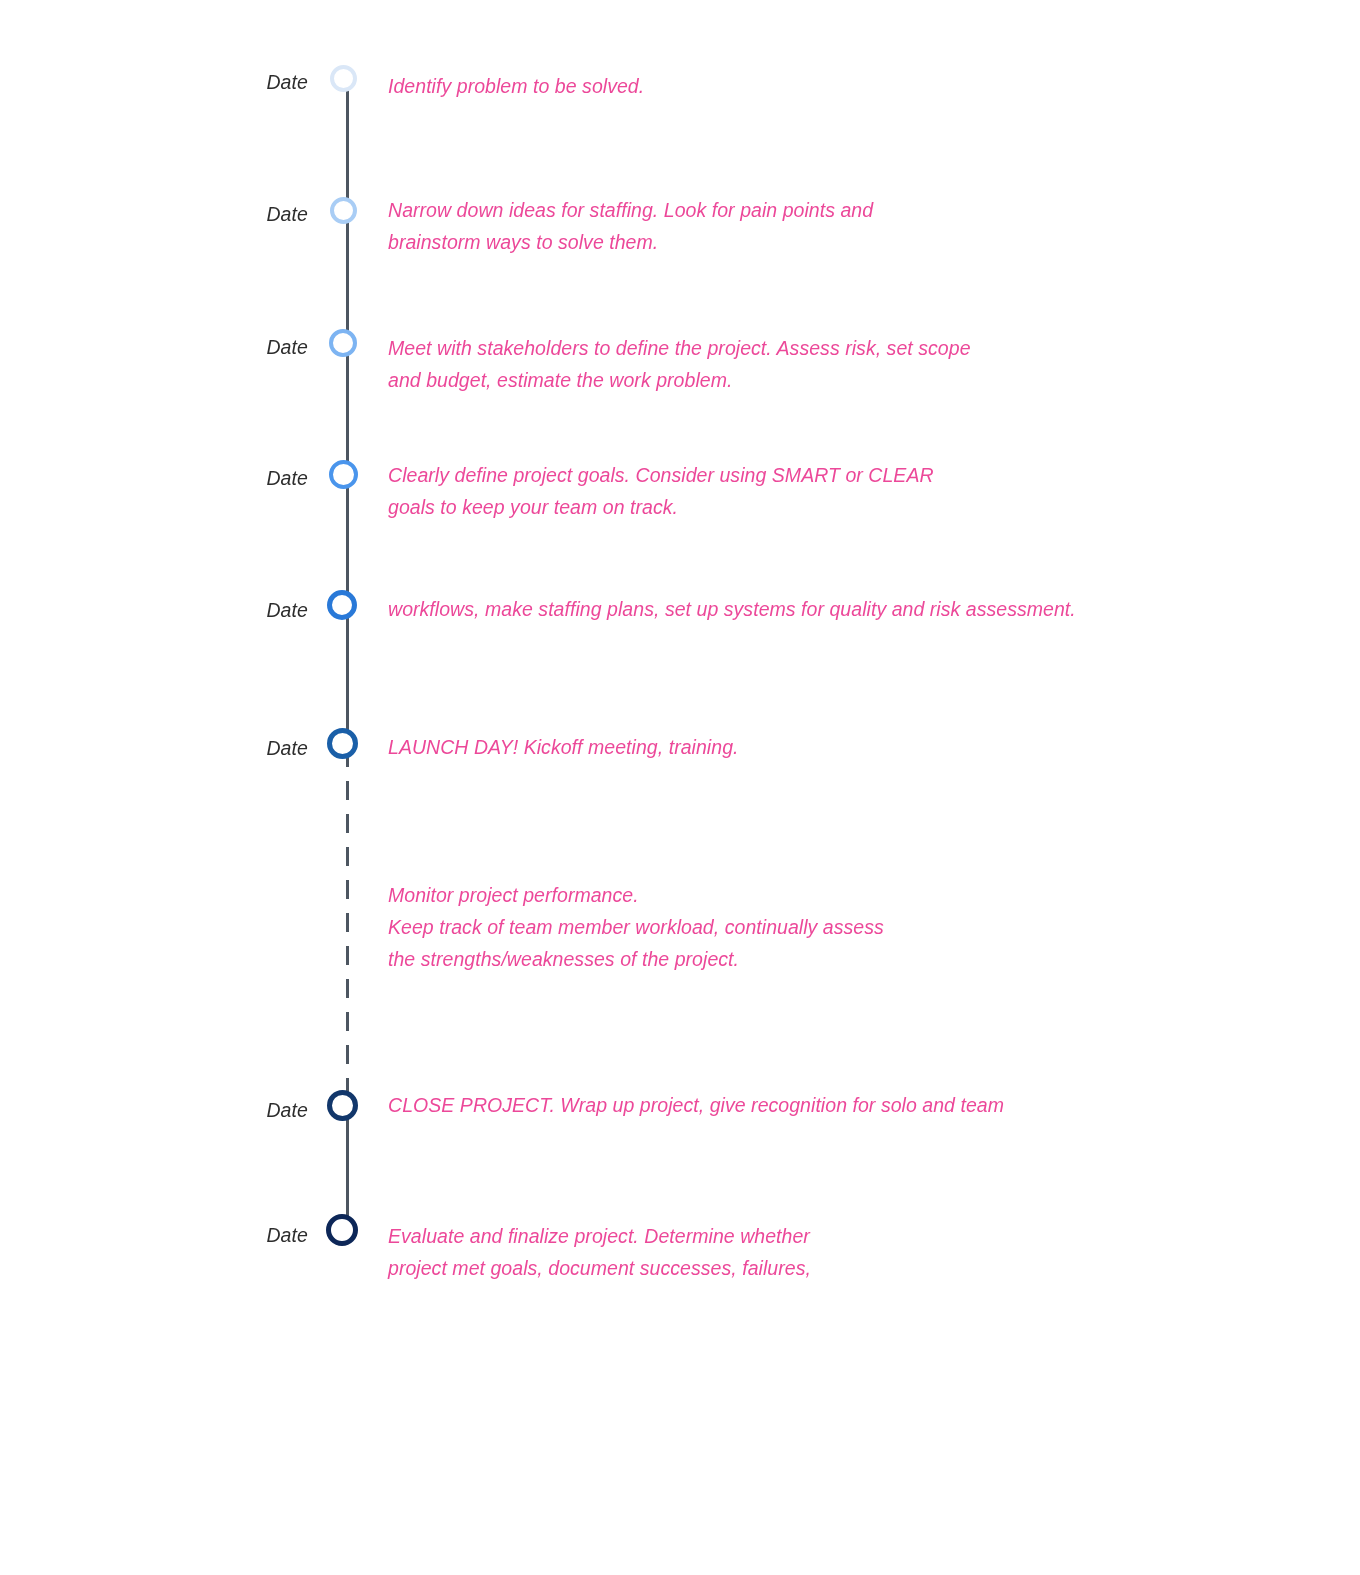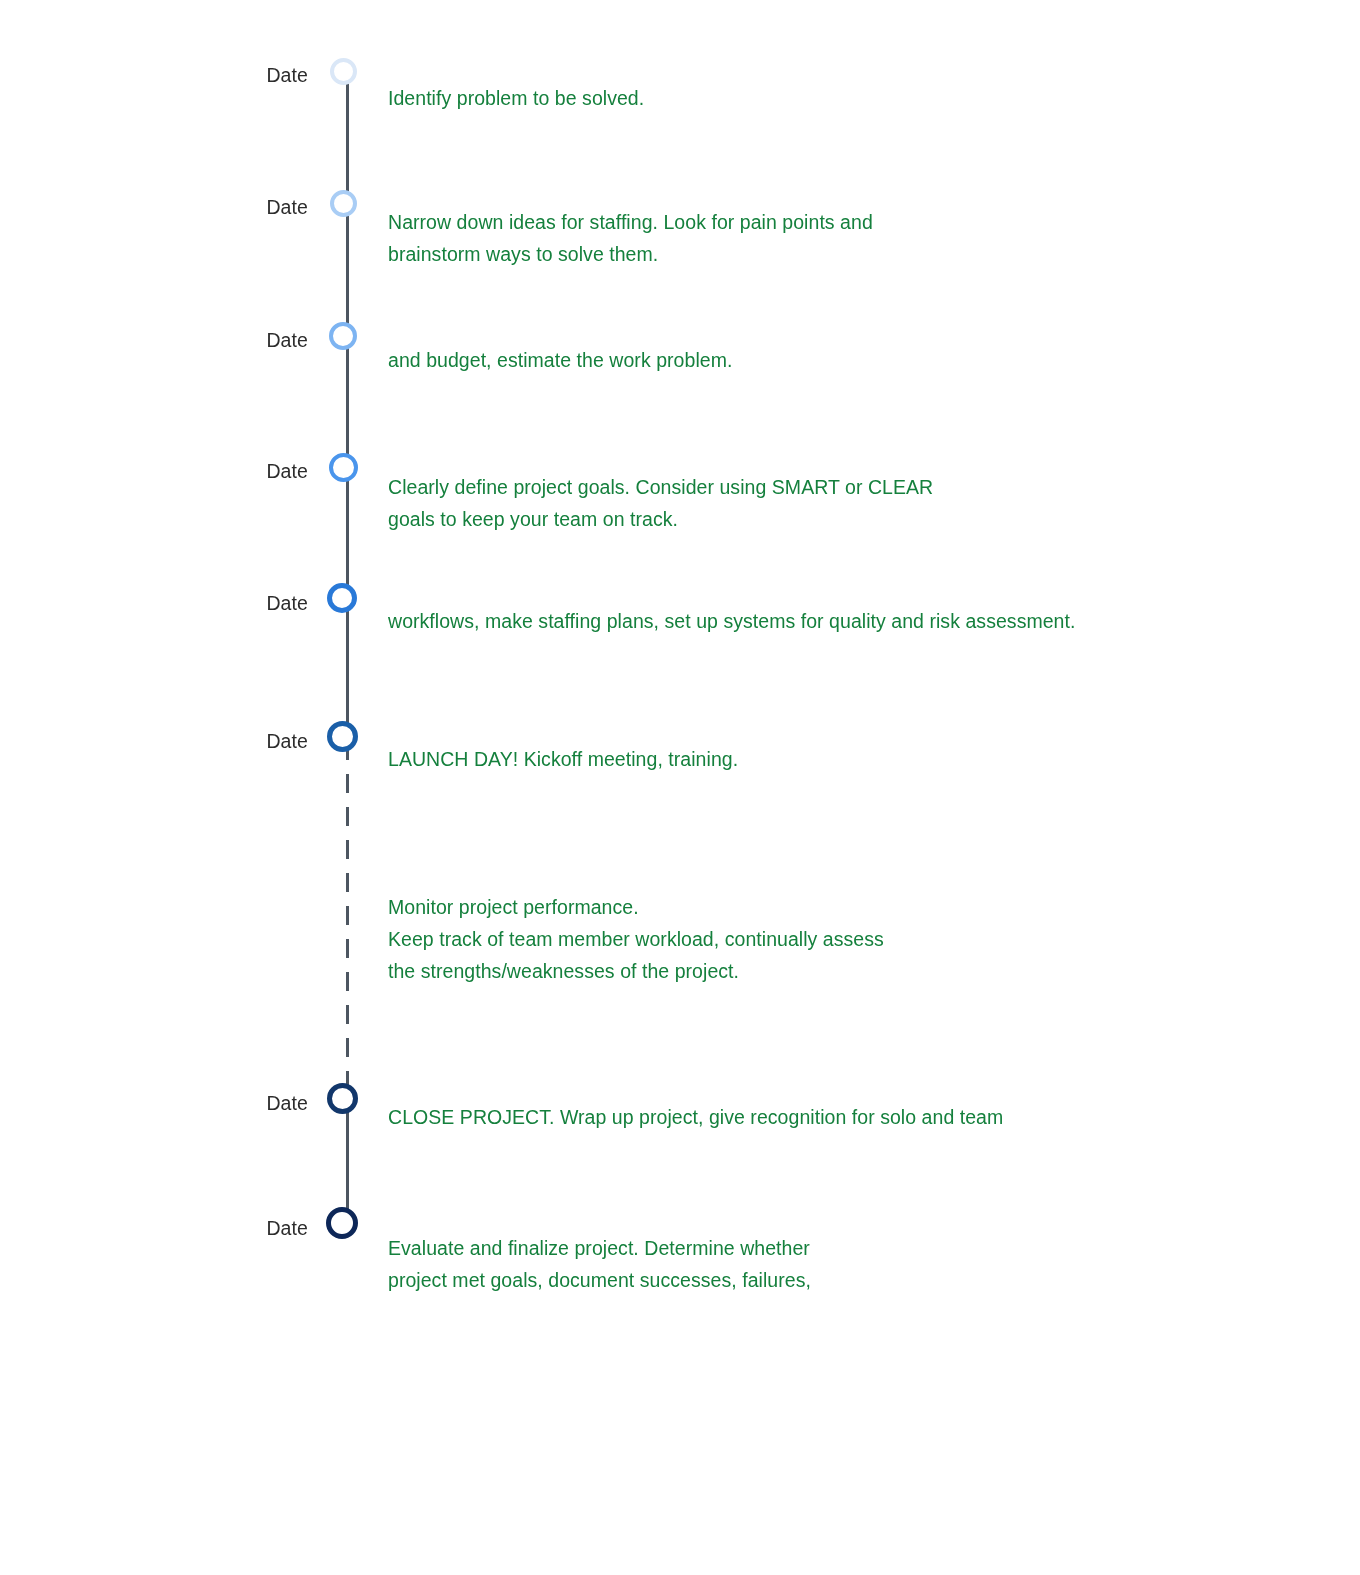--- a/index.html
+++ b/index.html
@@ -9,22 +9,22 @@
   }
   body {
     width: 1360px; height: 1575px;
     font-family: "Liberation Sans", sans-serif;
     position: relative;
     overflow: hidden;
   }
 
   #timeline {
     position: absolute;
-    left: 0; top: 5px;
-    width: 1360px; height: 1301px;
+    left: 0; top: 12px;
+    width: 1360px; height: 1301px; font-style: italic;
   }
 
   
   .spine {
     position: absolute;
     width: 3px;
     background: #4d5661;
   }
   .spine.dashed {
     background: none;
@@ -57,24 +57,23 @@
     border-style: solid;
     border-radius: 50%;
     background: #ffffff;
   }
 
   .body-text {
     position: absolute;
     left: 388px;
     font-size: 19.5px;
     line-height: 32px;
-    color: #15803d;
+    color: #ec4899;
     white-space: pre;
     letter-spacing: 0.05px;
-    margin-top: 19px;
   }
   .body-text .ln { display: block; }
 </style>
 </head>
 <body>
 
 <div id="timeline">
     <div class="spine" style="left: 345.5px; top: 70px; height: 666px; background: rgb(77, 86, 97);"></div>
     <div class="spine" style="left: 345.5px; top: 1098px; height: 125px; background: rgb(77, 86, 97);"></div>
     <div class="spine dashed" style="left: 345.5px; top: 736px; height: 362px; background-image: linear-gradient(rgb(77, 86, 97) 0px, rgb(77, 86, 97) 19px, rgba(0, 0, 0, 0) 19px, rgba(0, 0, 0, 0) 33px); background-size: 3px 33px;"></div>
@@ -84,21 +83,21 @@
       <div class="body-text" style="top: 58px;"><span class="ln">Identify problem to be solved.</span></div>
     </div>
     <div class="row" style="top: 0px;">
       <div class="date-label" style="top: 191px;">Date</div>
       <div class="marker" style="width: 27px; height: 27px; border-width: 4px; border-color: rgb(169, 205, 245); left: 329.5px; top: 184.5px;"></div>
       <div class="body-text" style="top: 182px;"><span class="ln">Narrow down ideas for staffing. Look for pain points and</span><span class="ln">brainstorm ways to solve them.</span></div>
     </div>
     <div class="row" style="top: 0px;">
       <div class="date-label" style="top: 324px;">Date</div>
       <div class="marker" style="width: 28px; height: 28px; border-width: 4px; border-color: rgb(125, 180, 242); left: 329px; top: 317px;"></div>
-      <div class="body-text" style="top: 320px;"><span class="ln">and budget, estimate the work problem.</span></div>
+      <div class="body-text" style="top: 320px;"><span class="ln">Meet with stakeholders to define the project. Assess risk, set scope</span><span class="ln">and budget, estimate the work problem.</span></div>
     </div>
     <div class="row" style="top: 0px;">
       <div class="date-label" style="top: 455px;">Date</div>
       <div class="marker" style="width: 29px; height: 29px; border-width: 4px; border-color: rgb(74, 149, 236); left: 328.5px; top: 447.5px;"></div>
       <div class="body-text" style="top: 447px;"><span class="ln">Clearly define project goals. Consider using SMART or CLEAR</span><span class="ln">goals to keep your team on track.</span></div>
     </div>
     <div class="row" style="top: 0px;">
       <div class="date-label" style="top: 587px;">Date</div>
       <div class="marker" style="width: 30px; height: 30px; border-width: 5px; border-color: rgb(41, 121, 216); left: 327px; top: 578px;"></div>
       <div class="body-text" style="top: 581px;"><span class="ln">workflows, make staffing plans, set up systems for quality and risk assessment.</span></div>

